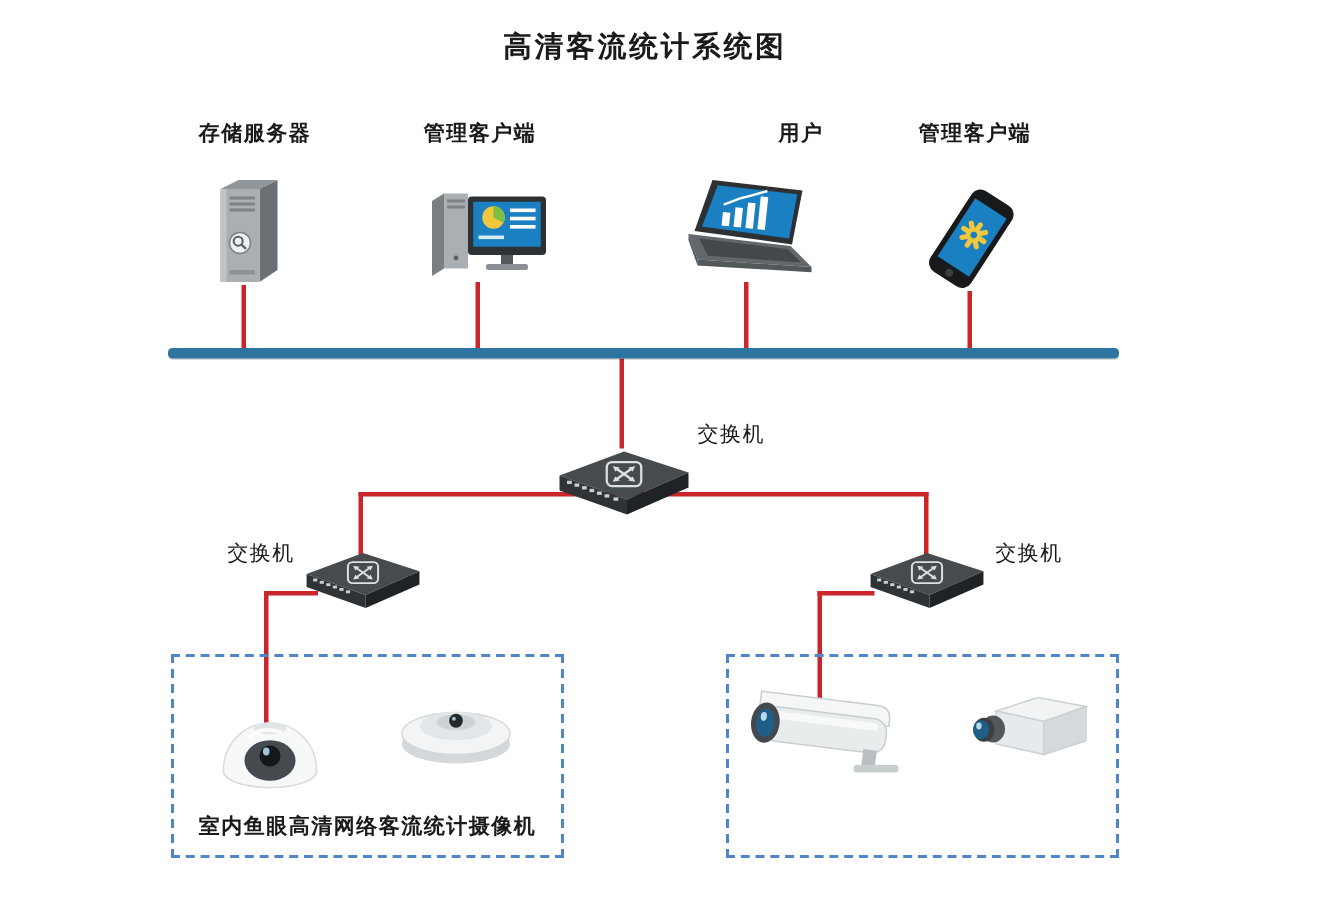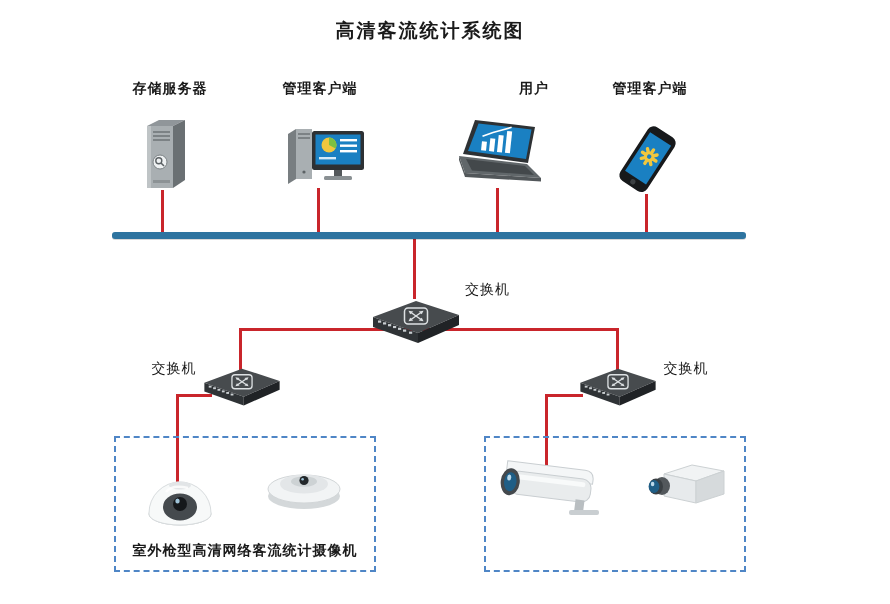--- a/index.html
+++ b/index.html
@@ -231,21 +231,21 @@
     <div class="camera" style="left:144px;top:16px;width:88px;height:60px;">
       <svg viewBox="0 0 88 60">
         <ellipse cx="44" cy="42" rx="36" ry="13" fill="#d4d8da"></ellipse>
         <ellipse cx="44" cy="35" rx="36" ry="14" fill="#f2f4f5" stroke="#d2d6d8" stroke-width="1"></ellipse>
         <ellipse cx="44" cy="30" rx="24" ry="9.5" fill="#e3e6e8"></ellipse>
         <ellipse cx="44" cy="27.5" rx="13" ry="5.2" fill="#cdd2d4"></ellipse>
         <circle cx="44" cy="26.5" r="4.6" fill="#23282b"></circle>
         <circle cx="42.6" cy="25.2" r="1.3" fill="#9fc3d8"></circle>
       </svg>
     </div>
-    <div class="group-label">室外枪型高清网络客流统计摄像机</div>
+    <div class="group-label">室内鱼眼高清网络客流统计摄像机</div>
   </div>
 
   <div class="group-box" style="left:484px;top:436px;">
     <div class="camera" style="left:3px;top:8px;width:120px;height:78px;">
       <svg viewBox="0 0 120 78">
         <g transform="rotate(7 60 40)">
           <path d="M16,20 L94,20 Q103,20 103,29 L103,33 L16,33 Z" fill="#f4f6f7" stroke="#c9ced1" stroke-width="1"></path>
           <rect x="20" y="29" width="82" height="23" rx="9" fill="#e9eced" stroke="#c9ced1" stroke-width="1"></rect>
           <rect x="26" y="32" width="70" height="5" rx="2.5" fill="#f8fafa"></rect>
           <ellipse cx="21" cy="40.5" rx="9.5" ry="13.5" fill="#44494d"></ellipse>

